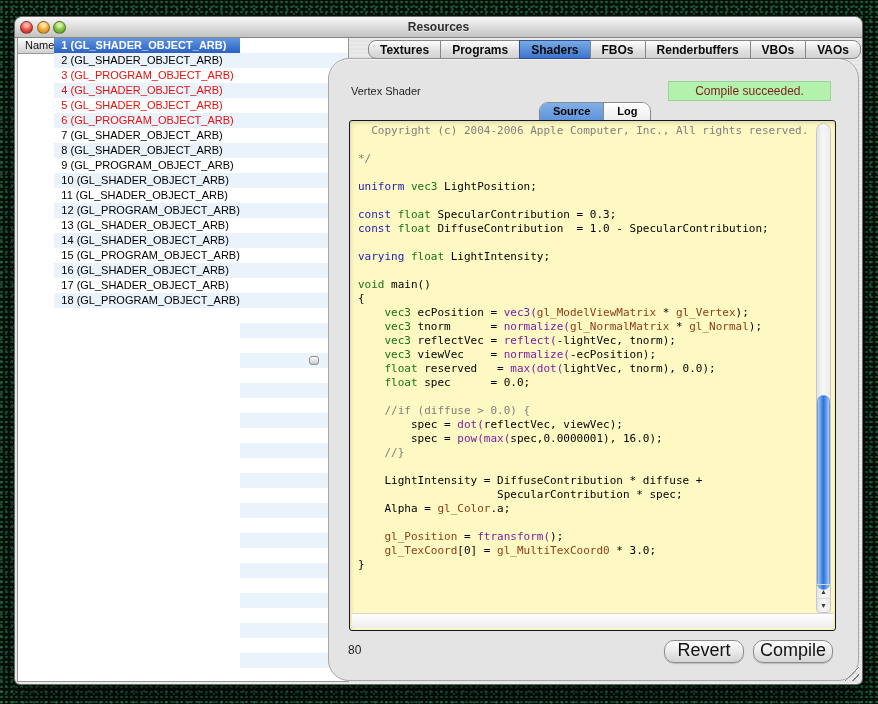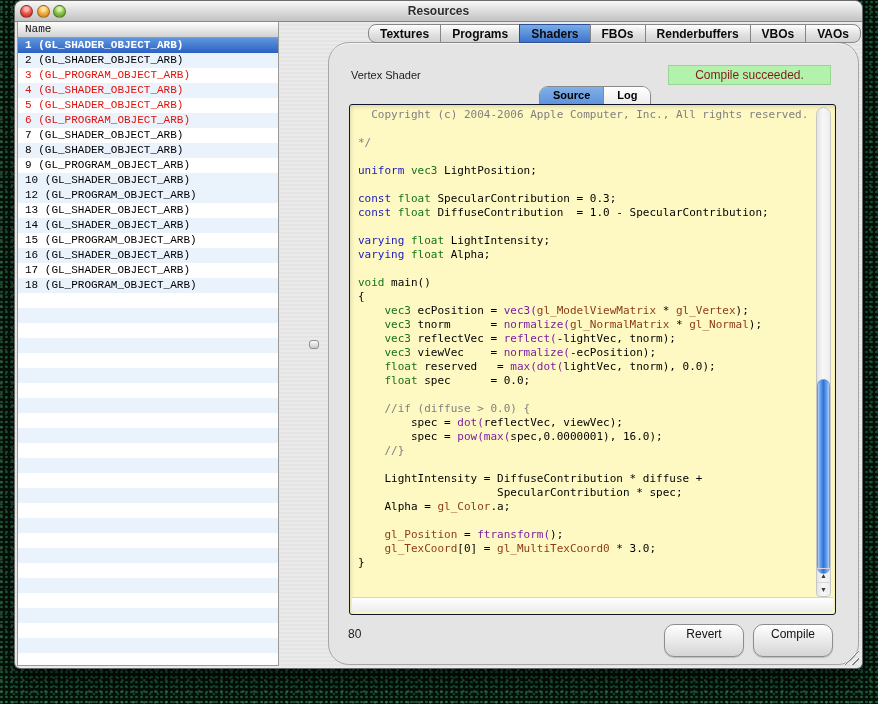--- a/index.html
+++ b/index.html
@@ -11,21 +11,21 @@
     position:relative; width:878px; height:704px;
     background-color:#06110a;
     background-image:
       radial-gradient(circle at 30% 40%, rgba(46,140,84,.6) 0 1px, transparent 1.6px),
       radial-gradient(circle at 75% 75%, rgba(24,190,120,.35) 0 1px, transparent 1.6px),
       radial-gradient(circle at 12% 85%, rgba(110,170,120,.4) 0 1px, transparent 1.6px);
     background-size:5px 5px, 8px 8px, 11px 11px;
   }
 
   #window {
-    position:absolute; left:14px; top:0; width:849px; height:669px;
+    position:absolute; left:14px; top:16px; width:849px; height:669px;
     background:#e7e7e7;
     background-image:repeating-linear-gradient(0deg,#eaeaea 0 2px,#e4e4e4 2px 4px);
     border:1px solid rgba(40,40,40,.65);
     border-radius:8px 8px 6px 6px;
     box-shadow:0 10px 26px rgba(0,0,0,.65);
     padding-left:16px;
   }
 
   #titlebar {
     position:absolute; left:0; top:0; right:0; height:21px;
@@ -34,23 +34,23 @@
     text-align:center; font-size:12px; font-weight:bold; color:#2d2d2d;
     line-height:21px; text-shadow:0 1px 0 rgba(255,255,255,.6);
   }
   .tl { position:absolute; top:4px; width:13px; height:13px; border-radius:50%; border:1px solid rgba(0,0,0,.35); }
   #tl-close { left:5px;  background:radial-gradient(circle at 50% 28%, #ffb3aa 0 18%, #e8534a 50%, #ad1d16 100%); }
   #tl-min   { left:22px; background:radial-gradient(circle at 50% 28%, #ffe2a0 0 18%, #f2a93a 50%, #b97b10 100%); }
   #tl-zoom  { left:38px; background:radial-gradient(circle at 50% 28%, #d6f0a6 0 18%, #85c244 50%, #4e8c1c 100%); }
 
   
   #sidebar {
-    position:absolute; left:2px; top:21px; width:262px; bottom:2px;
+    position:absolute; left:2px; top:21px; width:332px; bottom:2px;
     background:#fff; border:1px solid #989898; border-top:none;
-    display:flex; flex-direction:column; overflow:hidden;font-family:Liberation Mono, monospace;
+    display:flex; flex-direction:row; overflow:hidden;
   }
   #list-header {
     height:16px; flex:none; background:linear-gradient(#fdfdfd,#e4e4e4 60%,#d0d0d0);
     border-bottom:1px solid #9a9a9a; font-size:11px; color:#111;
     padding-left:7px; line-height:15px;
   }
   .lrow { height:15px; flex:none; font-size:11px; line-height:15px; padding-left:7px;
           color:#000; background:#fff; white-space:nowrap; }
   .lrow.alt { background:var(--stripe-blue,#eaf2fc); }
   .lrow.err { color:var(--error-red,#e3120b); }
@@ -135,24 +135,24 @@
 
   #hscroll {
     position:absolute; left:2px; right:2px; bottom:2px; height:15px;
     background:linear-gradient(#ffffff,#ededed); border-top:1px solid #d4d4d4;
     border-radius:0 0 3px 3px;
   }
 
   #line-count { position:absolute; left:19px; top:584px; font-size:12px; color:#1c1c1c; }
 
   .pillbtn {
-    position:absolute; top:581px; width:80px; height:33px; border-radius:10px;
+    position:absolute; top:581px; width:80px; height:23px; border-radius:10px;
     background:linear-gradient(#ffffff,#eaeaea 50%,#d5d5d5);
     border:1px solid #8d8d8d; box-shadow:0 1px 1px rgba(0,0,0,.18);
-    text-align:center; line-height:18px; font-size:12px; color:#111;
+    text-align:center; line-height:18px; font-size:18px; color:#111;
   }
   #revert-btn { left:335px; }
   #compile-btn { left:424px; }
 
   #resize-grip {
     position:absolute; right:3px; bottom:3px; width:15px; height:15px;
     background:repeating-linear-gradient(135deg, rgba(255,255,255,.9) 0 1px, rgba(110,110,110,.85) 1px 2px, transparent 2px 5px);
     clip-path:polygon(100% 0, 100% 100%, 0 100%);
   }
 </style>
@@ -175,20 +175,21 @@
           <div class="lrow sel">1 (GL_SHADER_OBJECT_ARB)</div>
           <div class="lrow alt">2 (GL_SHADER_OBJECT_ARB)</div>
           <div class="lrow err">3 (GL_PROGRAM_OBJECT_ARB)</div>
           <div class="lrow alt err">4 (GL_SHADER_OBJECT_ARB)</div>
           <div class="lrow err">5 (GL_SHADER_OBJECT_ARB)</div>
           <div class="lrow alt err">6 (GL_PROGRAM_OBJECT_ARB)</div>
           <div class="lrow">7 (GL_SHADER_OBJECT_ARB)</div>
           <div class="lrow alt">8 (GL_SHADER_OBJECT_ARB)</div>
           <div class="lrow">9 (GL_PROGRAM_OBJECT_ARB)</div>
           <div class="lrow alt">10 (GL_SHADER_OBJECT_ARB)</div>
+          <div class="lrow">11 (GL_SHADER_OBJECT_ARB)</div>
           <div class="lrow alt">12 (GL_PROGRAM_OBJECT_ARB)</div>
           <div class="lrow">13 (GL_SHADER_OBJECT_ARB)</div>
           <div class="lrow alt">14 (GL_SHADER_OBJECT_ARB)</div>
           <div class="lrow">15 (GL_PROGRAM_OBJECT_ARB)</div>
           <div class="lrow alt">16 (GL_SHADER_OBJECT_ARB)</div>
           <div class="lrow">17 (GL_SHADER_OBJECT_ARB)</div>
           <div class="lrow alt">18 (GL_PROGRAM_OBJECT_ARB)</div>
         </div>
       <div id="list-filler"></div>
     </div>
@@ -218,21 +219,20 @@
             <div class="cl"><span class="tk-c">  Copyright (c) 2004-2006 Apple Computer, Inc., All rights reserved.</span></div>
             <div class="cl"></div>
             <div class="cl"><span class="tk-c">*/</span></div>
             <div class="cl"></div>
             <div class="cl"><span class="tk-k">uniform</span><span class="tk-p"> </span><span class="tk-t">vec3</span><span class="tk-p"> LightPosition;</span></div>
             <div class="cl"></div>
             <div class="cl"><span class="tk-k">const</span><span class="tk-p"> </span><span class="tk-t">float</span><span class="tk-p"> SpecularContribution = 0.3;</span></div>
             <div class="cl"><span class="tk-k">const</span><span class="tk-p"> </span><span class="tk-t">float</span><span class="tk-p"> DiffuseContribution  = 1.0 - SpecularContribution;</span></div>
             <div class="cl"></div>
             <div class="cl"><span class="tk-k">varying</span><span class="tk-p"> </span><span class="tk-t">float</span><span class="tk-p"> LightIntensity;</span></div>
-            <div class="cl"><span class="tk-k">varying</span><span class="tk-p"> </span><span class="tk-t">float</span><span class="tk-p"> Alpha;</span></div>
             <div class="cl"></div>
             <div class="cl"><span class="tk-t">void</span><span class="tk-p"> main()</span></div>
             <div class="cl"><span class="tk-p">{</span></div>
             <div class="cl"><span class="tk-p">    </span><span class="tk-t">vec3</span><span class="tk-p"> ecPosition = </span><span class="tk-f">vec3(</span><span class="tk-v">gl_ModelViewMatrix</span><span class="tk-p"> * </span><span class="tk-v">gl_Vertex</span><span class="tk-p">);</span></div>
             <div class="cl"><span class="tk-p">    </span><span class="tk-t">vec3</span><span class="tk-p"> tnorm      = </span><span class="tk-f">normalize(</span><span class="tk-v">gl_NormalMatrix</span><span class="tk-p"> * </span><span class="tk-v">gl_Normal</span><span class="tk-p">);</span></div>
             <div class="cl"><span class="tk-p">    </span><span class="tk-t">vec3</span><span class="tk-p"> reflectVec = </span><span class="tk-f">reflect(</span><span class="tk-p">-lightVec, tnorm);</span></div>
             <div class="cl"><span class="tk-p">    </span><span class="tk-t">vec3</span><span class="tk-p"> viewVec    = </span><span class="tk-f">normalize(</span><span class="tk-p">-ecPosition);</span></div>
             <div class="cl"><span class="tk-p">    </span><span class="tk-t">float</span><span class="tk-p"> reserved   = </span><span class="tk-f">max(</span><span class="tk-f">dot(</span><span class="tk-p">lightVec, tnorm), 0.0);</span></div>
             <div class="cl"><span class="tk-p">    </span><span class="tk-t">float</span><span class="tk-p"> spec      = 0.0;</span></div>
             <div class="cl"></div>

